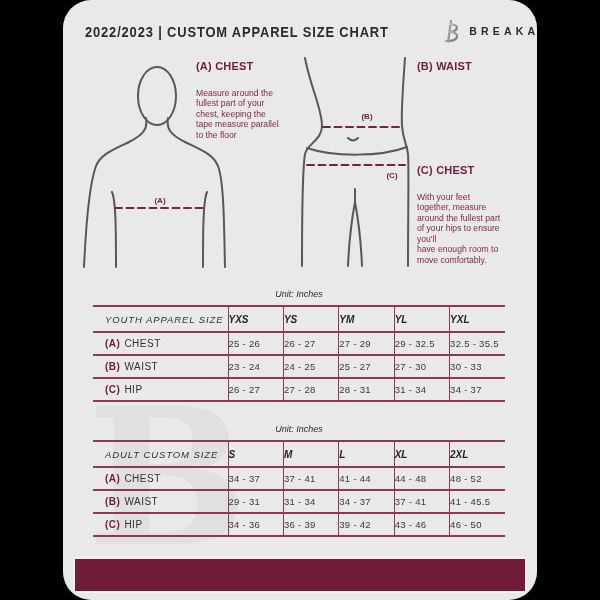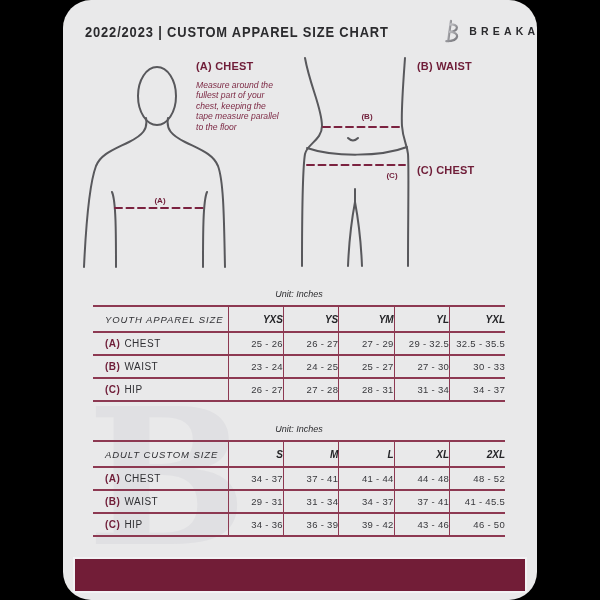--- a/index.html
+++ b/index.html
@@ -17,21 +17,21 @@
   .page{position:absolute;left:63px;top:0;width:474px;height:600px;background:var(--page);overflow:hidden;border-radius:28px;}
 
   
   .hdr{position:absolute;left:22px;right:14px;top:18px;height:26px;display:flex;justify-content:space-between;align-items:center;}
   .hdr-title{display:inline-block;transform:scaleX(.86);transform-origin:left center;font-weight:bold;font-size:15px;letter-spacing:1px;color:#2b2b2e;white-space:nowrap;}
   .brand{display:flex;align-items:center;gap:7px;}
   .brand-name{font-weight:bold;font-size:10.5px;letter-spacing:4.2px;color:#2b2b2e;white-space:nowrap;}
 
   
   .guide-head{position:absolute;font-weight:bold;font-size:11px;color:var(--maroon);letter-spacing:.2px;}
-  .guide-body{position:absolute;font-style:italic;font-size:8.6px;line-height:1.22;color:var(--maroon-body);white-space:pre-line;}
+  .guide-body{position:absolute;font-size:8.6px;line-height:1.22;color:var(--maroon-body);white-space:pre-line;margin-top:8px;}
   #chest-head{left:133px;top:60px;}
   #chest-body{left:133px;top:80px;width:110px;}
   #waist-head{left:354px;top:60px;}
   #waist-body{left:354px;top:80px;width:116px;}
   #hips-head{left:354px;top:164px;}
   #hips-body{left:354px;top:184px;width:118px;}
 
   .fig{position:absolute;}
   #fig-upper{left:4px;top:56px;}
   #fig-lower{left:232px;top:56px;}
@@ -43,21 +43,21 @@
   .watermark{position:absolute;left:24px;top:402px;font-family:"DejaVu Serif",serif;font-weight:bold;font-size:190px;line-height:.8;color:#e0e0e3;z-index:0;}
 
   
   .section-title{position:absolute;left:30px;width:412px;text-align:center;font-weight:bold;font-size:10px;letter-spacing:.4px;color:#242427;z-index:1;}
   .section-unit{position:absolute;left:30px;width:412px;text-align:center;font-style:italic;font-size:9px;color:#2e2e31;z-index:1;}
   #youth-title{top:276px;} #youth-unit{top:289px;}
   #adult-title{top:411px;} #adult-unit{top:424px;}
 
   table.size{position:absolute;left:30px;width:412px;border-collapse:collapse;table-layout:fixed;z-index:1;}
   #youth-table{top:305px;} #adult-table{top:440px;}
-  table.size th,table.size td{border-top:2px solid var(--line);padding:0;text-align:right;vertical-align:middle;background:transparent;}
+  table.size th,table.size td{border-top:2px solid var(--line);padding:0;text-align:left;vertical-align:middle;background:transparent;}
   table.size th:not(:first-child),table.size td:not(:first-child){border-left:1.2px solid var(--line);}
   table.size tbody tr:last-child td{border-bottom:2px solid var(--line);}
   table.size th{height:26px;font-size:10px;font-weight:bold;color:#242427;font-style:italic;}
   table.size td{height:23px;font-size:9.5px;color:#38383c;letter-spacing:.3px;}
   table.size th.rowhead{font-weight:normal;font-size:9.5px;letter-spacing:.9px;text-align:left;padding-left:12px;color:#2f2f33;}
   table.size td.rowlabel{text-align:left;padding-left:12px;letter-spacing:.5px;}
   .rk{color:var(--maroon);font-weight:bold;margin-right:4px;font-size:10px;}
   .rl{color:#2f2f33;font-size:10px;}
 
   
@@ -120,20 +120,27 @@
   </svg>
 
   <div id="chest-head" class="guide-head">(A) CHEST</div>
   <div id="chest-body" class="guide-body">Measure around the
 fullest part of your
 chest, keeping the
 tape measure parallel
 to the floor</div>
   <div id="waist-head" class="guide-head">(B) WAIST</div>
   <div id="hips-head" class="guide-head">(C) CHEST</div>
+  <div id="hips-body" class="guide-body">With your feet
+together, measure
+around the fullest part
+of your hips to ensure
+you'll
+have enough room to
+move comfortably.</div>
 
   <div class="watermark">B</div>
 
   <div id="youth-unit" class="section-unit">Unit: Inches</div>
   <table id="youth-table" class="size">
     <colgroup>
         <col style="width:135px">
         <col>
         <col>
         <col>

